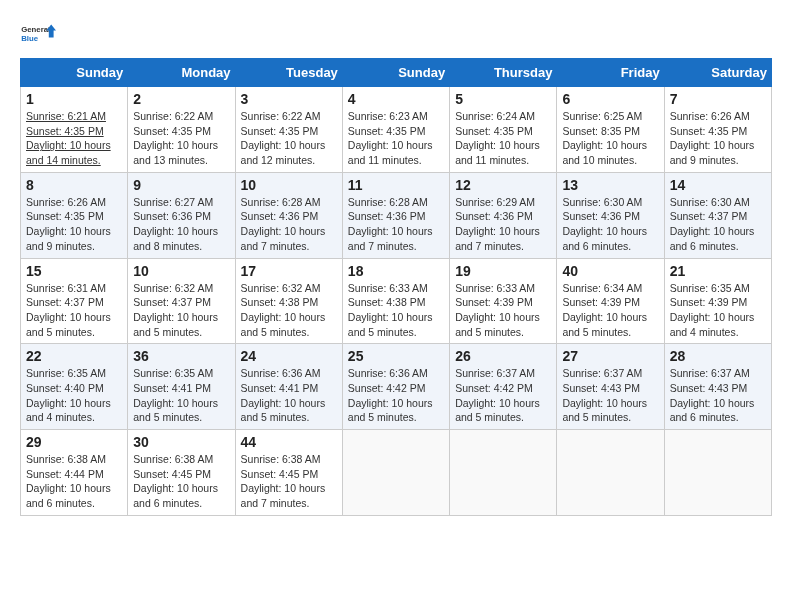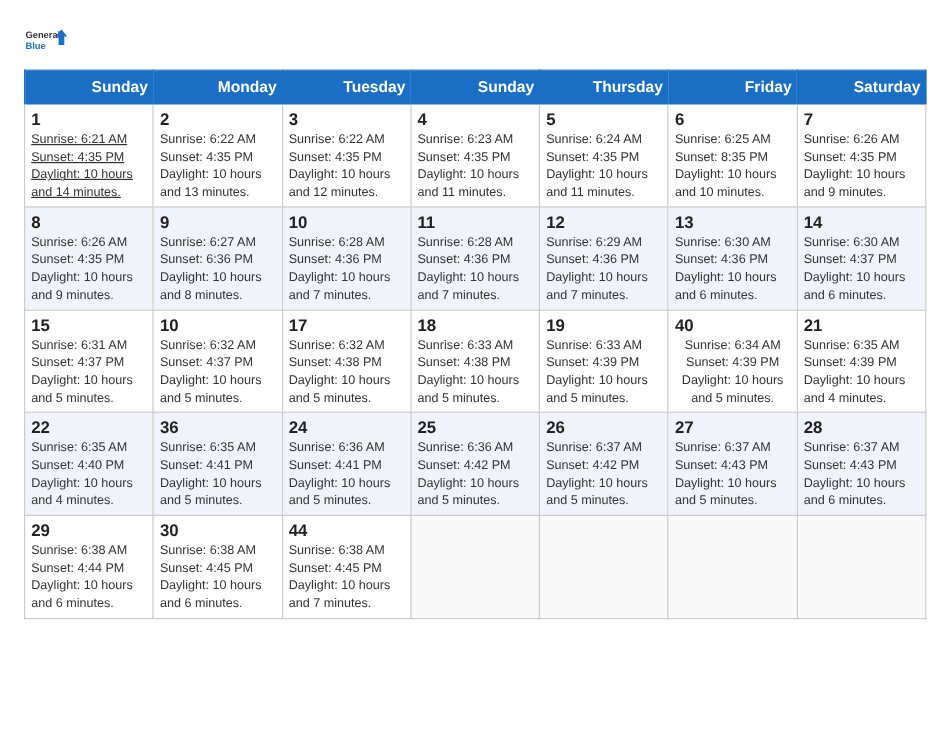--- a/index.html
+++ b/index.html
@@ -241,21 +241,21 @@
         </td>
         <td>
           <span class="day-number">19</span>
           <div class="day-info" style="white-space: pre-line;">Sunrise: 6:33 AM
 Sunset: 4:39 PM
 Daylight: 10 hours
 and 5 minutes.</div>
         </td>
         <td>
           <span class="day-number">40</span>
-          <div class="day-info" style="white-space: pre-line; text-align: center;">Sunrise: 6:34 AM
+          <div class="day-info" style="white-space: pre-line;">Sunrise: 6:34 AM
 Sunset: 4:39 PM
 Daylight: 10 hours
 and 5 minutes.</div>
         </td>
         <td>
           <span class="day-number">21</span>
           <div class="day-info" style="white-space: pre-line;">Sunrise: 6:35 AM
 Sunset: 4:39 PM
 Daylight: 10 hours
 and 4 minutes.</div>

